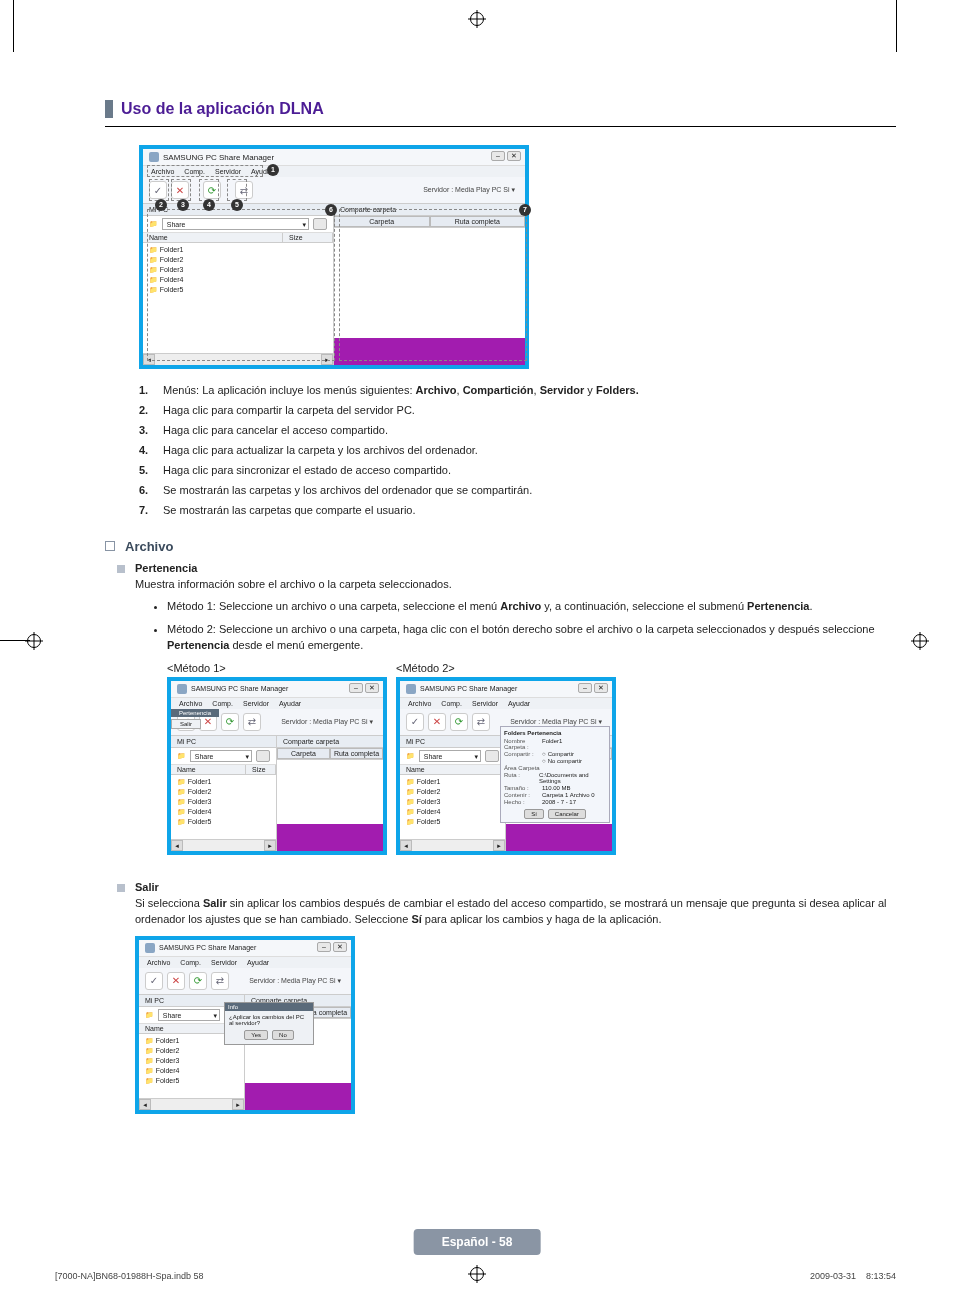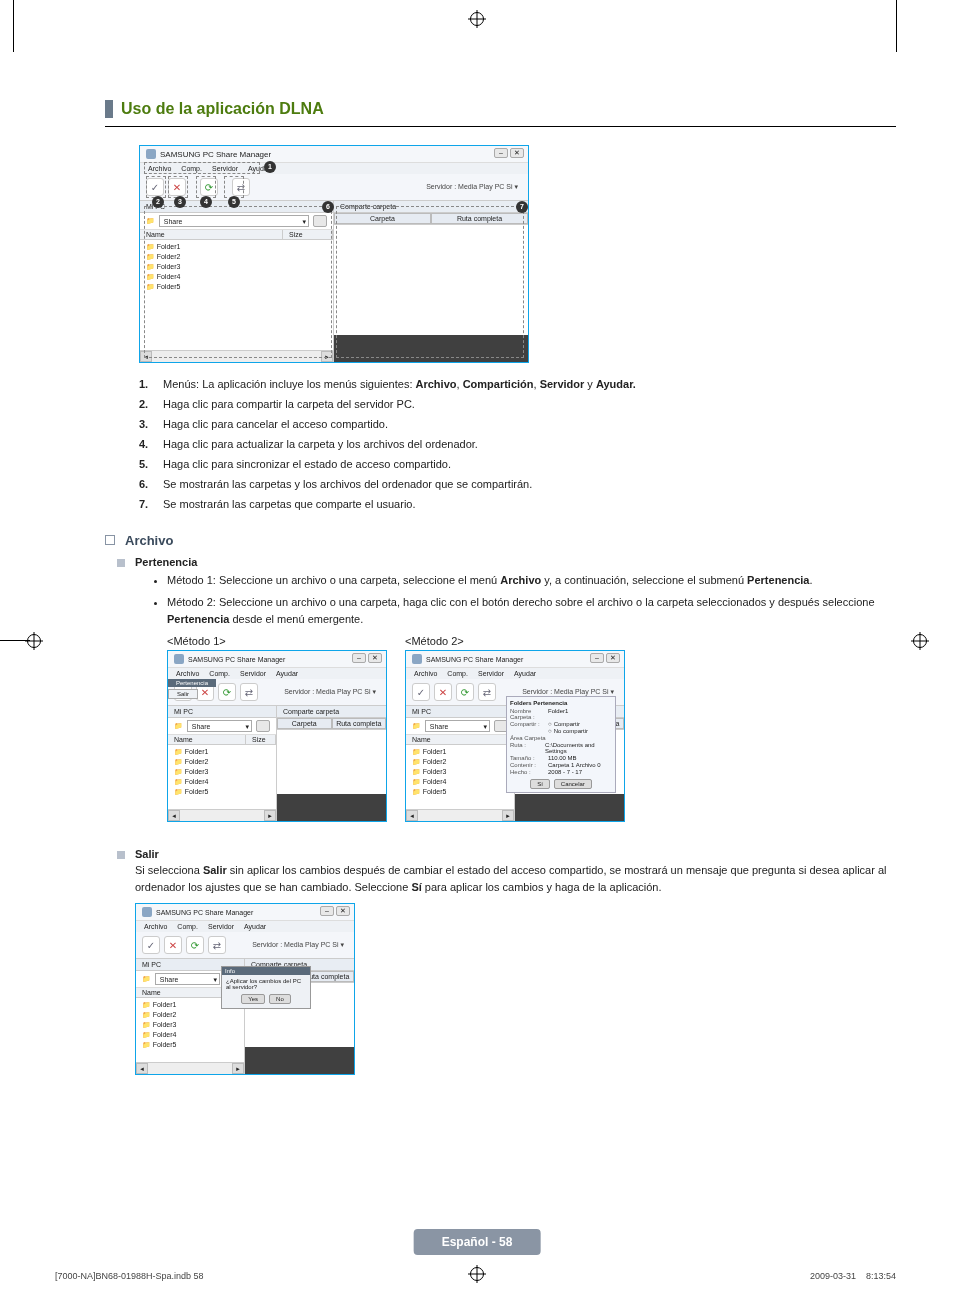--- a/index.html
+++ b/index.html
@@ -14,27 +14,27 @@
   .reg-cross::before, .reg-cross::after { content:""; position:absolute; background:#000; }
   .reg-cross::before { left:50%; top:0; bottom:0; width:1px; transform:translateX(-50%); }
   .reg-cross::after  { top:50%; left:0; right:0; height:1px; transform:translateY(-50%); }
   .reg-cross .ring { position:absolute; left:2px; top:2px; right:2px; bottom:2px; border:1px solid #000; border-radius:50%; }
 
   .content { position:absolute; left:105px; right:58px; top:100px; }
 
   
   .sec-title-row { display:flex; align-items:center; gap:8px; border-bottom: 1.5px solid #000; padding-bottom:8px; margin-bottom:18px; }
   .sec-title-row .bar { width:8px; height:18px; background:#6a7a8a; }
-  .sec-title { font-size:16px; font-weight:bold; color:#4d7c0f; }
+  .sec-title { font-size:16px; font-weight:bold; color:#4c1d95; }
 
   .sub-title { font-size:12px; font-weight:bold; text-decoration:none; border-bottom:1px solid #000; padding-bottom:2px; display:inline-block; margin-bottom:10px; }
   .sub-title-wrap { border-bottom:1px solid #000; margin-bottom:14px; }
 
   
-  .app-win { width:390px; margin:4px 0 14px 34px; border:1px solid #0ea5e9; background:#404040; font-size:8px; position:relative; }
+  .app-win { width:390px; margin:4px 0 14px 34px; border:4px solid #0ea5e9; background:#a21caf; font-size:8px; position:relative; }
   .app-title { display:flex; align-items:center; gap:4px; padding:3px 6px; background:#f5f7fa; border-bottom:1px solid #ddd; }
   .app-icon-sm { width:10px; height:10px; background:#8aa6c4; border-radius:2px; }
   .win-btns { position:absolute; top:2px; right:4px; display:flex; gap:2px; }
   .win-btn { width:14px; height:10px; border:1px solid #aaa; border-radius:2px; background:#e8e8e8; font-size:7px; line-height:8px; text-align:center; }
   .app-menu { display:flex; gap:10px; padding:2px 8px; background:#eef1f5; font-size:7px; position:relative; }
   .app-toolbar { display:flex; gap:4px; padding:4px 6px; background:#f4f6fa; }
   .tb-ico { width:18px; height:18px; border:1px solid #ccc; border-radius:3px; background:#fff; display:flex; align-items:center; justify-content:center; font-size:10px; color:#667; }
   .tb-ico.red { color:#c44; }
   .tb-ico.green { color:#393; }
   .server-label { margin-left:auto; font-size:7px; color:#444; padding-right:4px; align-self:center; }
@@ -72,21 +72,21 @@
   .sq-title { font-size:13px; font-weight:bold; color:#3a4a5c; }
 
   .grey-bullet-row { display:flex; align-items:flex-start; gap:10px; margin:8px 0 2px 12px; }
   .grey-sq { width:8px; height:8px; background:#b8c0cc; margin-top:3px; flex:none; }
   .grey-title { font-size:11px; font-weight:bold; }
 
   .body-indent { margin:2px 0 6px 30px; line-height:1.5; }
   ul.disc { margin:4px 0 8px 30px; padding:0; }
   ul.disc li { list-style:disc; margin:2px 0 6px 32px; line-height:1.5; }
 
-  .method-row { display:flex; gap:18px; margin:6px 0 0 30px;padding-left:32px; }
+  .method-row { display:flex; gap:9px; margin:6px 0 0 30px;padding-left:32px; }
   .method-col { }
   .method-label { font-size:11px; margin-bottom:3px; }
 
   
   .app-win.sm { width:220px; margin:0; font-size:7px; }
   .app-win.sm .file-list { min-height:64px; }
   .app-win.sm .share-area { min-height:64px; }
 
   
   .modal-box { position:absolute; left:85px; top:62px; width:90px; border:1px solid #999; background:#eef1f5; font-size:6px; padding:4px; z-index:4; }
@@ -207,39 +207,40 @@
       </div>
 
       <div class="dash-box" style="top:60px; left:4px; width:188px; height:152px;"></div>
       <div class="dash-box" style="top:60px; left:196px; width:188px; height:152px;"></div>
       <div class="callout" style="top:55px; left:182px;">6</div>
       <div class="callout" style="top:55px; left:376px;">7</div>
     </div>
 
     <ol class="numlist">
       <li><span class="num">1.</span>
-        <span>Menús: La aplicación incluye los menús siguientes: </span><b>Archivo</b><span>, </span><b>Compartición</b><span>, </span><b>Servidor</b><span> y </span><b>Ayudar.</b>
+        <span>Menús: La aplicación incluye los menús siguientes: </span><b>Archivo</b><span>, </span><b>Compartición</b><span>, </span><b>Servidor</b><span> y </span><b>Folders.</b>
       </li>
       <li><span class="num">2.</span><span>Haga clic para compartir la carpeta del servidor PC.</span></li>
       <li><span class="num">3.</span><span>Haga clic para cancelar el acceso compartido.</span></li>
       <li><span class="num">4.</span><span>Haga clic para actualizar la carpeta y los archivos del ordenador.</span></li>
       <li><span class="num">5.</span><span>Haga clic para sincronizar el estado de acceso compartido.</span></li>
       <li><span class="num">6.</span><span>Se mostrarán las carpetas y los archivos del ordenador que se compartirán.</span></li>
       <li><span class="num">7.</span><span>Se mostrarán las carpetas que comparte el usuario.</span></li>
     </ol>
 
     <div class="sq-bullet-row">
       <div class="sq-hollow"></div>
       <div class="sq-title">Archivo</div>
     </div>
 
     <div class="grey-bullet-row">
       <div class="grey-sq"></div>
       <div class="grey-title">Pertenencia</div>
     </div>
+    <div class="body-indent">Muestra información sobre el archivo o la carpeta seleccionados.</div>
     <ul class="disc">
       <li>
         <span>Método 1: Seleccione un archivo o una carpeta, seleccione el menú </span><b>Archivo</b><span> y, a continuación, seleccione el submenú </span><b>Pertenencia</b><span>.</span>
       </li>
       <li>
         <span>Método 2: Seleccione un archivo o una carpeta, haga clic con el botón derecho sobre el archivo o la carpeta seleccionados y después seleccione </span><b>Pertenencia</b><span> desde el menú emergente.</span>
       </li>
     </ul>
 
     <div class="method-row">

